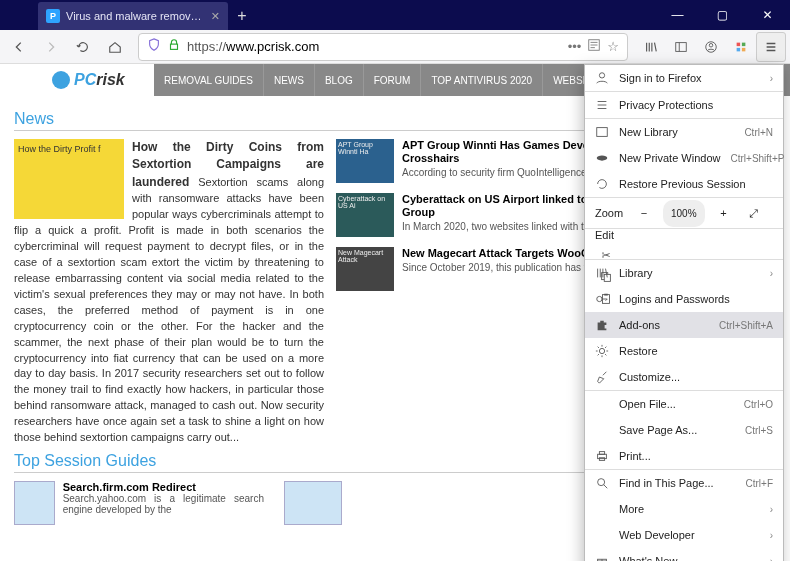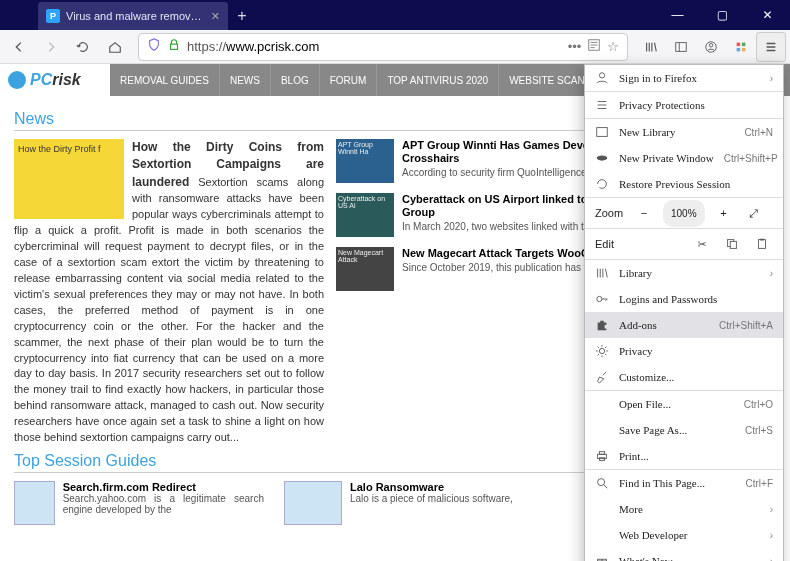--- a/index.html
+++ b/index.html
@@ -20,21 +20,21 @@
 .tbtn { width: 30px; height: 30px; display: flex; align-items: center; justify-content: center; color: #555; border-radius: 4px; }
 .tbtn.disabled { color: #bbb; }
 .urlbar { flex: 1; height: 28px; background: #fff; border: 1px solid #ccc; border-radius: 4px; display: flex; align-items: center; padding: 0 8px; gap: 6px; font-size: 13px; color: #555; margin: 0 6px; }
 .urlbar .url { flex: 1; }
 .urlbar .url .domain { color: #000; }
 .urlbar .icon { color: #777; }
 .tright { display: flex; gap: 0; }
 .hamburger { background: #eee; border: 1px solid #ccc; border-radius: 3px; }
 
 
-.sitenav { height: 32px; background: #888; display: flex; align-items: center; }
+.sitenav { height: 32px; background: #888; display: flex; align-items: center; margin-left: 44px; }
 .logo { width: 110px; height: 32px; background: #fff; display: flex; align-items: center; padding-left: 8px; font-weight: bold; font-style: italic; color: #3da2e0; font-size: 16px; }
 .logo .i { width: 18px; height: 18px; background: #3da2e0; border-radius: 50%; margin-right: 4px; }
 .logo .dark { color: #333; }
 .navlinks { display: flex; }
 .navlinks div { color: #fff; font-size: 10px; padding: 0 10px; height: 32px; display: flex; align-items: center; border-right: 1px solid #999; }
 
 
 .content { position: relative; height: 465px; overflow: hidden; background: #fff; padding: 8px 14px; display: flex; gap: 10px; }
 .col-main { flex: 1; }
 .col-side { width: 80px; overflow: hidden; }
@@ -65,29 +65,29 @@
 .gitem .atitle { font-weight: bold; font-size: 11px; }
 .gitem .body { color: #555; text-align: justify; }
 
 .sidepara { font-size: 10px; color: #555; text-align: justify; }
 
 
 .menu { position: absolute; top: 64px; right: 6px; width: 200px; background: #fff; border: 1px solid #bbb; box-shadow: -2px 4px 14px rgba(0,0,0,0.25); font-size: 11px; color: #222; }
 .menu .row { display: flex; align-items: center; height: 26px; padding: 0 10px; gap: 10px; }
 .menu .row.selected { background: #e1e1e6; }
 .menu .row .ico { width: 14px; display: flex; justify-content: center; color: #555; }
-.menu .row .lbl { flex: 1; white-space: nowrap; font-family: Liberation Serif, serif; }
+.menu .row .lbl { flex: 1; white-space: nowrap; }
 .menu .row .cut { color: #777; font-size: 10px; }
 .menu .row .chev { color: #888; font-size: 10px; }
 .menu hr { border: none; border-top: 1px solid #ddd; }
 .menu .zoomrow { display: flex; align-items: center; height: 30px; padding: 0 10px; gap: 8px; }
 .menu .zoomrow .zlbl { width: 30px; }
 .menu .zoomrow .zbtn { width: 22px; height: 22px; display: flex; align-items: center; justify-content: center; }
 .menu .zoomrow .zval { background: #eee; border-radius: 10px; padding: 8px 8px; font-size: 10px; }
-.menu .editrow { display: flex; align-items: center; height: 30px; padding: 0 10px; gap: 8px; }
+.menu .editrow { display: flex; height: 30px; padding: 0 10px; gap: 8px; flex-direction: column; }
 .menu .editrow .elbl { flex: 1; }
 .menu .editrow .ebtn { width: 22px; height: 22px; display: flex; align-items: center; justify-content: center; color: #555; }
 
 svg { width: 14px; height: 14px; }
 </style>
 </head>
 <body>
 
 <div class="titlebar">
   <div class="tab">
@@ -229,24 +229,20 @@
     <div class="guides">
       <div class="gitem">
         <div class="thumb"></div>
         <div>
             <div class="atitle">Search.firm.com Redirect</div>
             <div class="body">Search.yahoo.com is a legitimate search engine developed by the</div>
           </div>
       </div>
       <div class="gitem">
         <div class="thumb"></div>
-        <div>
-            <div class="atitle">Lalo Ransomware</div>
-            <div class="body">Lalo is a piece of malicious software,</div>
-          </div>
       </div>
     </div>
   </div>
 
   <div class="col-side side">
     <div class="searchbox">
         <input placeholder="Sear" style="">
       </div>
     <h3>New R</h3>
     <ul>
@@ -365,21 +361,21 @@
     <span class="lbl">Add-ons</span>
     <span class="cut">Ctrl+Shift+A</span>
   </div>
   <div class="row">
     <span class="ico">
         <svg viewBox="0 0 16 16">
           <circle cx="8" cy="8" r="3" fill="none" stroke="currentColor"></circle>
           <path d="M8 1v2M8 13v2M1 8h2M13 8h2M3 3l1.5 1.5M11.5 11.5L13 13M13 3l-1.5 1.5M4.5 11.5L3 13" stroke="currentColor"></path>
         </svg>
       </span>
-    <span class="lbl">Privacy</span>
+    <span class="lbl">Restore</span>
   </div>
   <div class="row">
     <span class="ico">
         <svg viewBox="0 0 16 16">
           <path d="M3 13l2-5 5 2-5 5z" fill="none" stroke="currentColor"></path>
           <path d="M9 6l4-4" stroke="currentColor"></path>
         </svg>
       </span>
     <span class="lbl">Customize...</span>
   </div>

